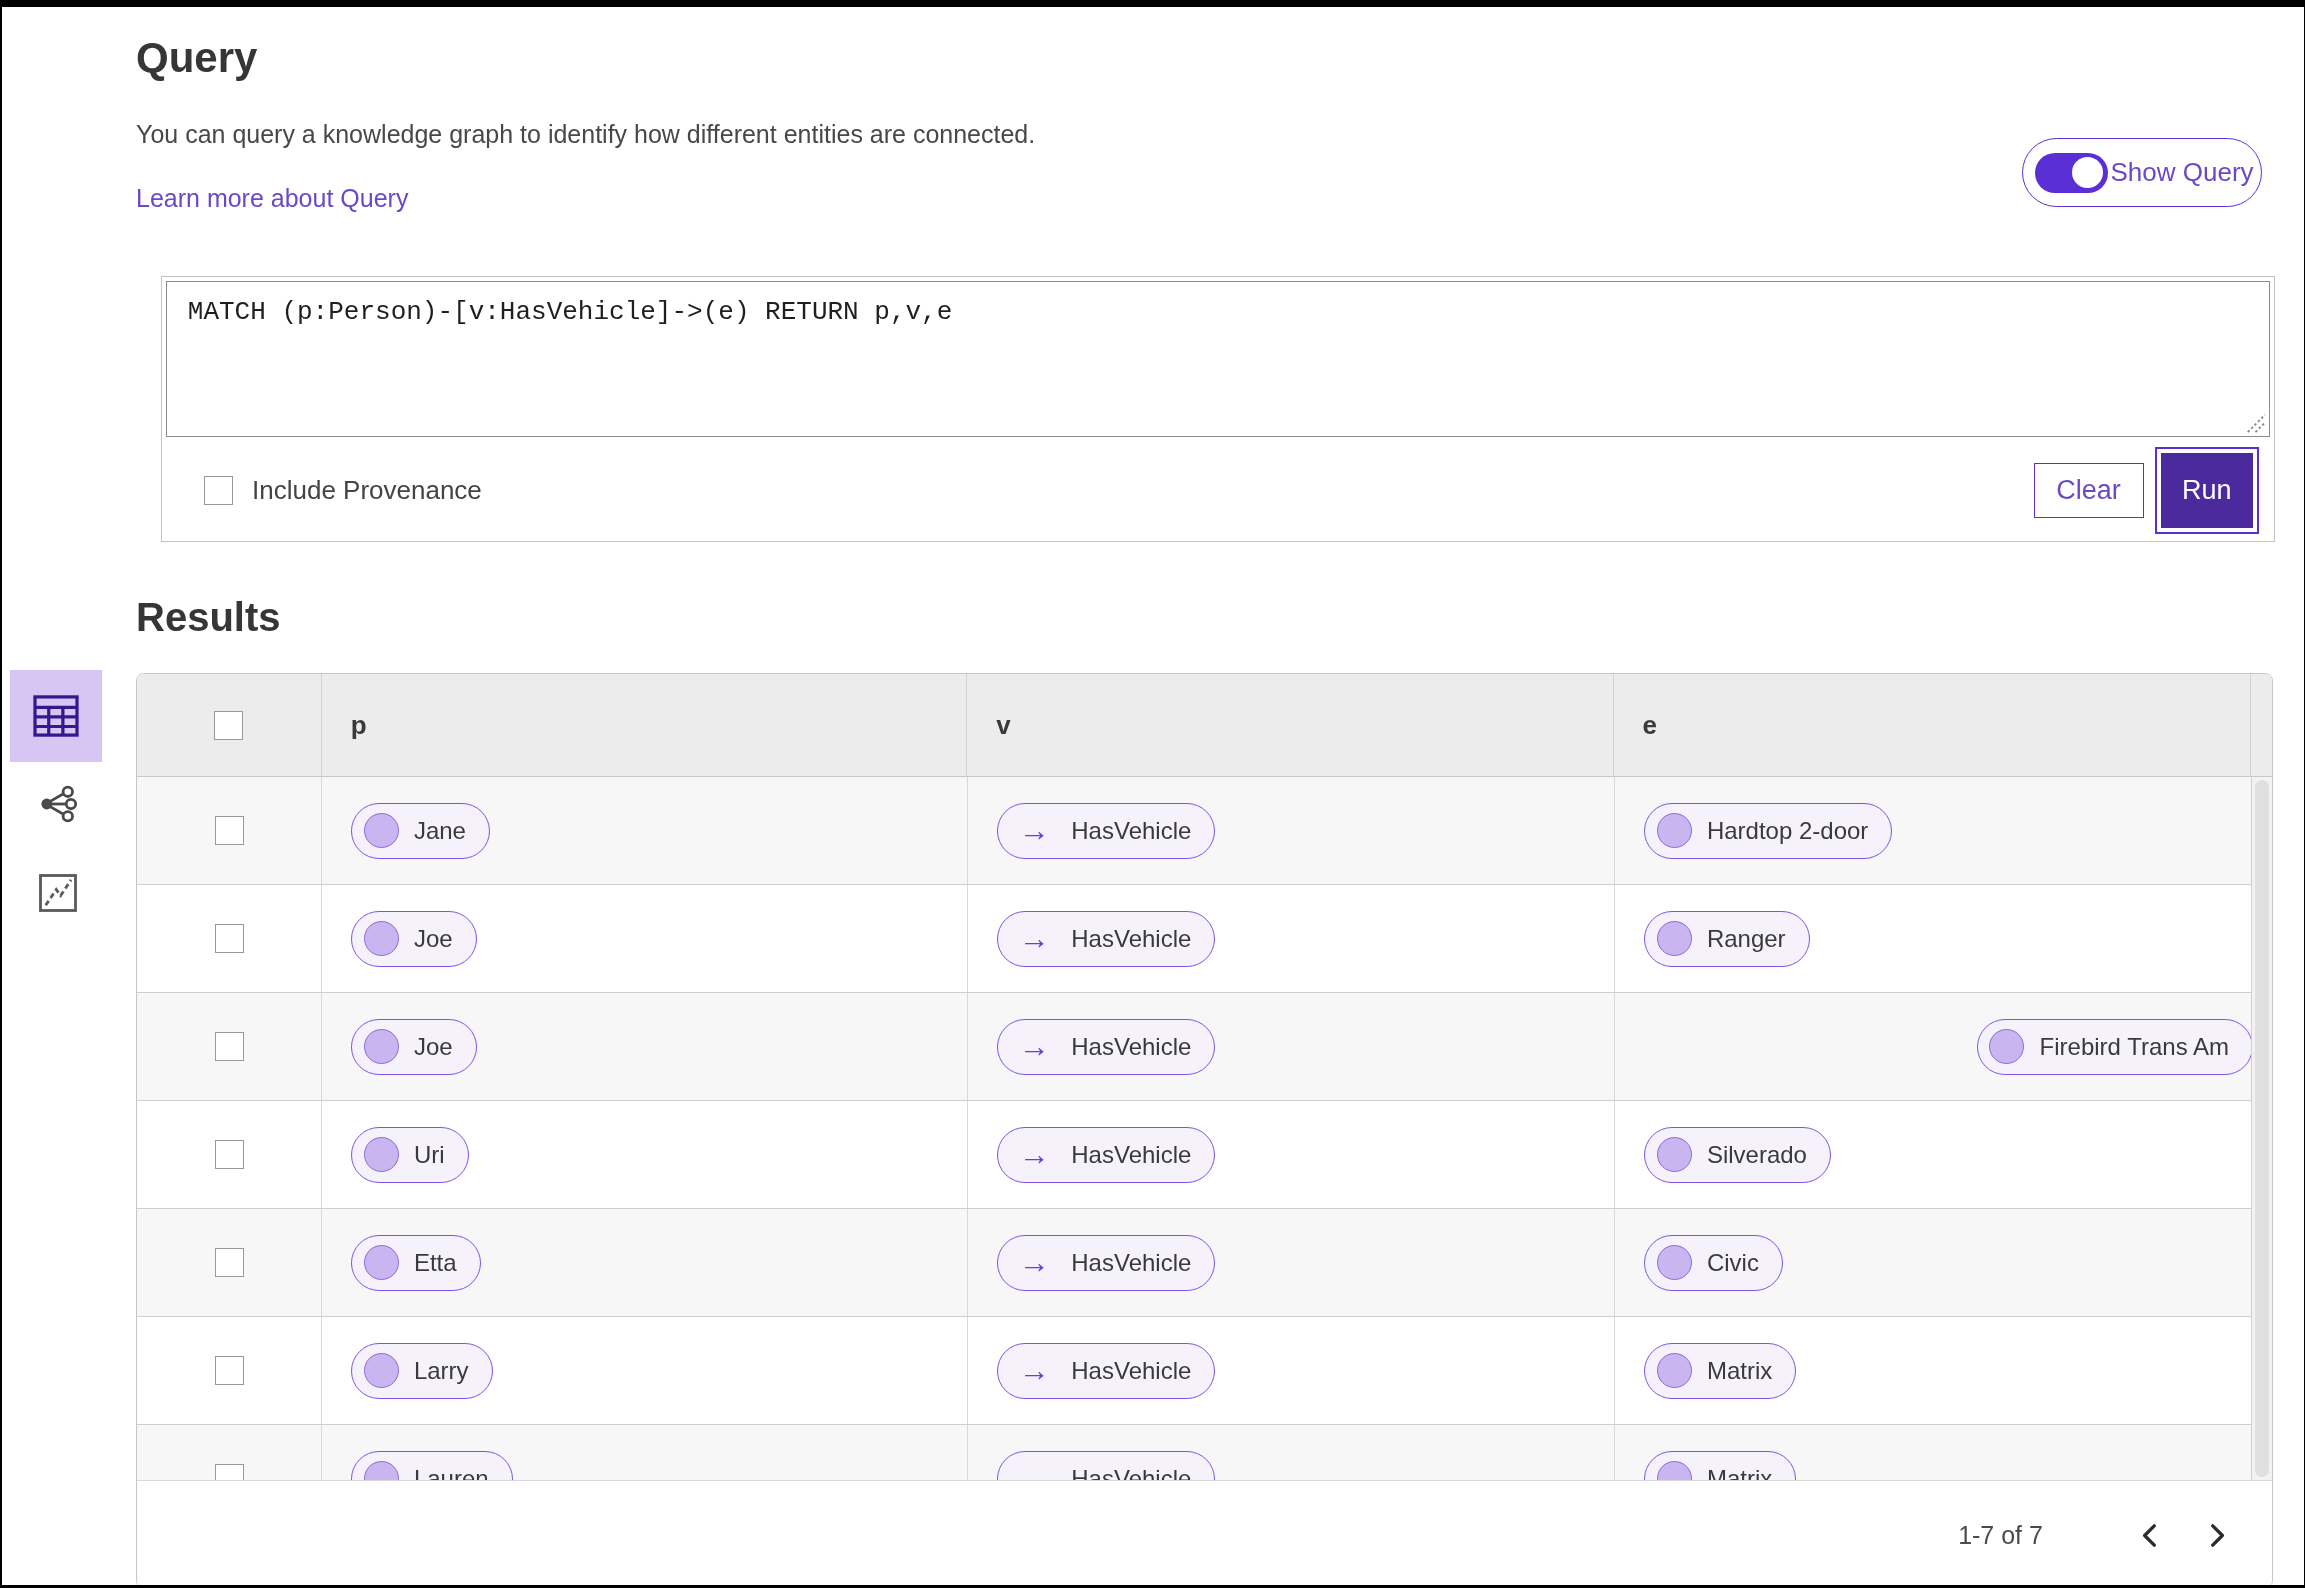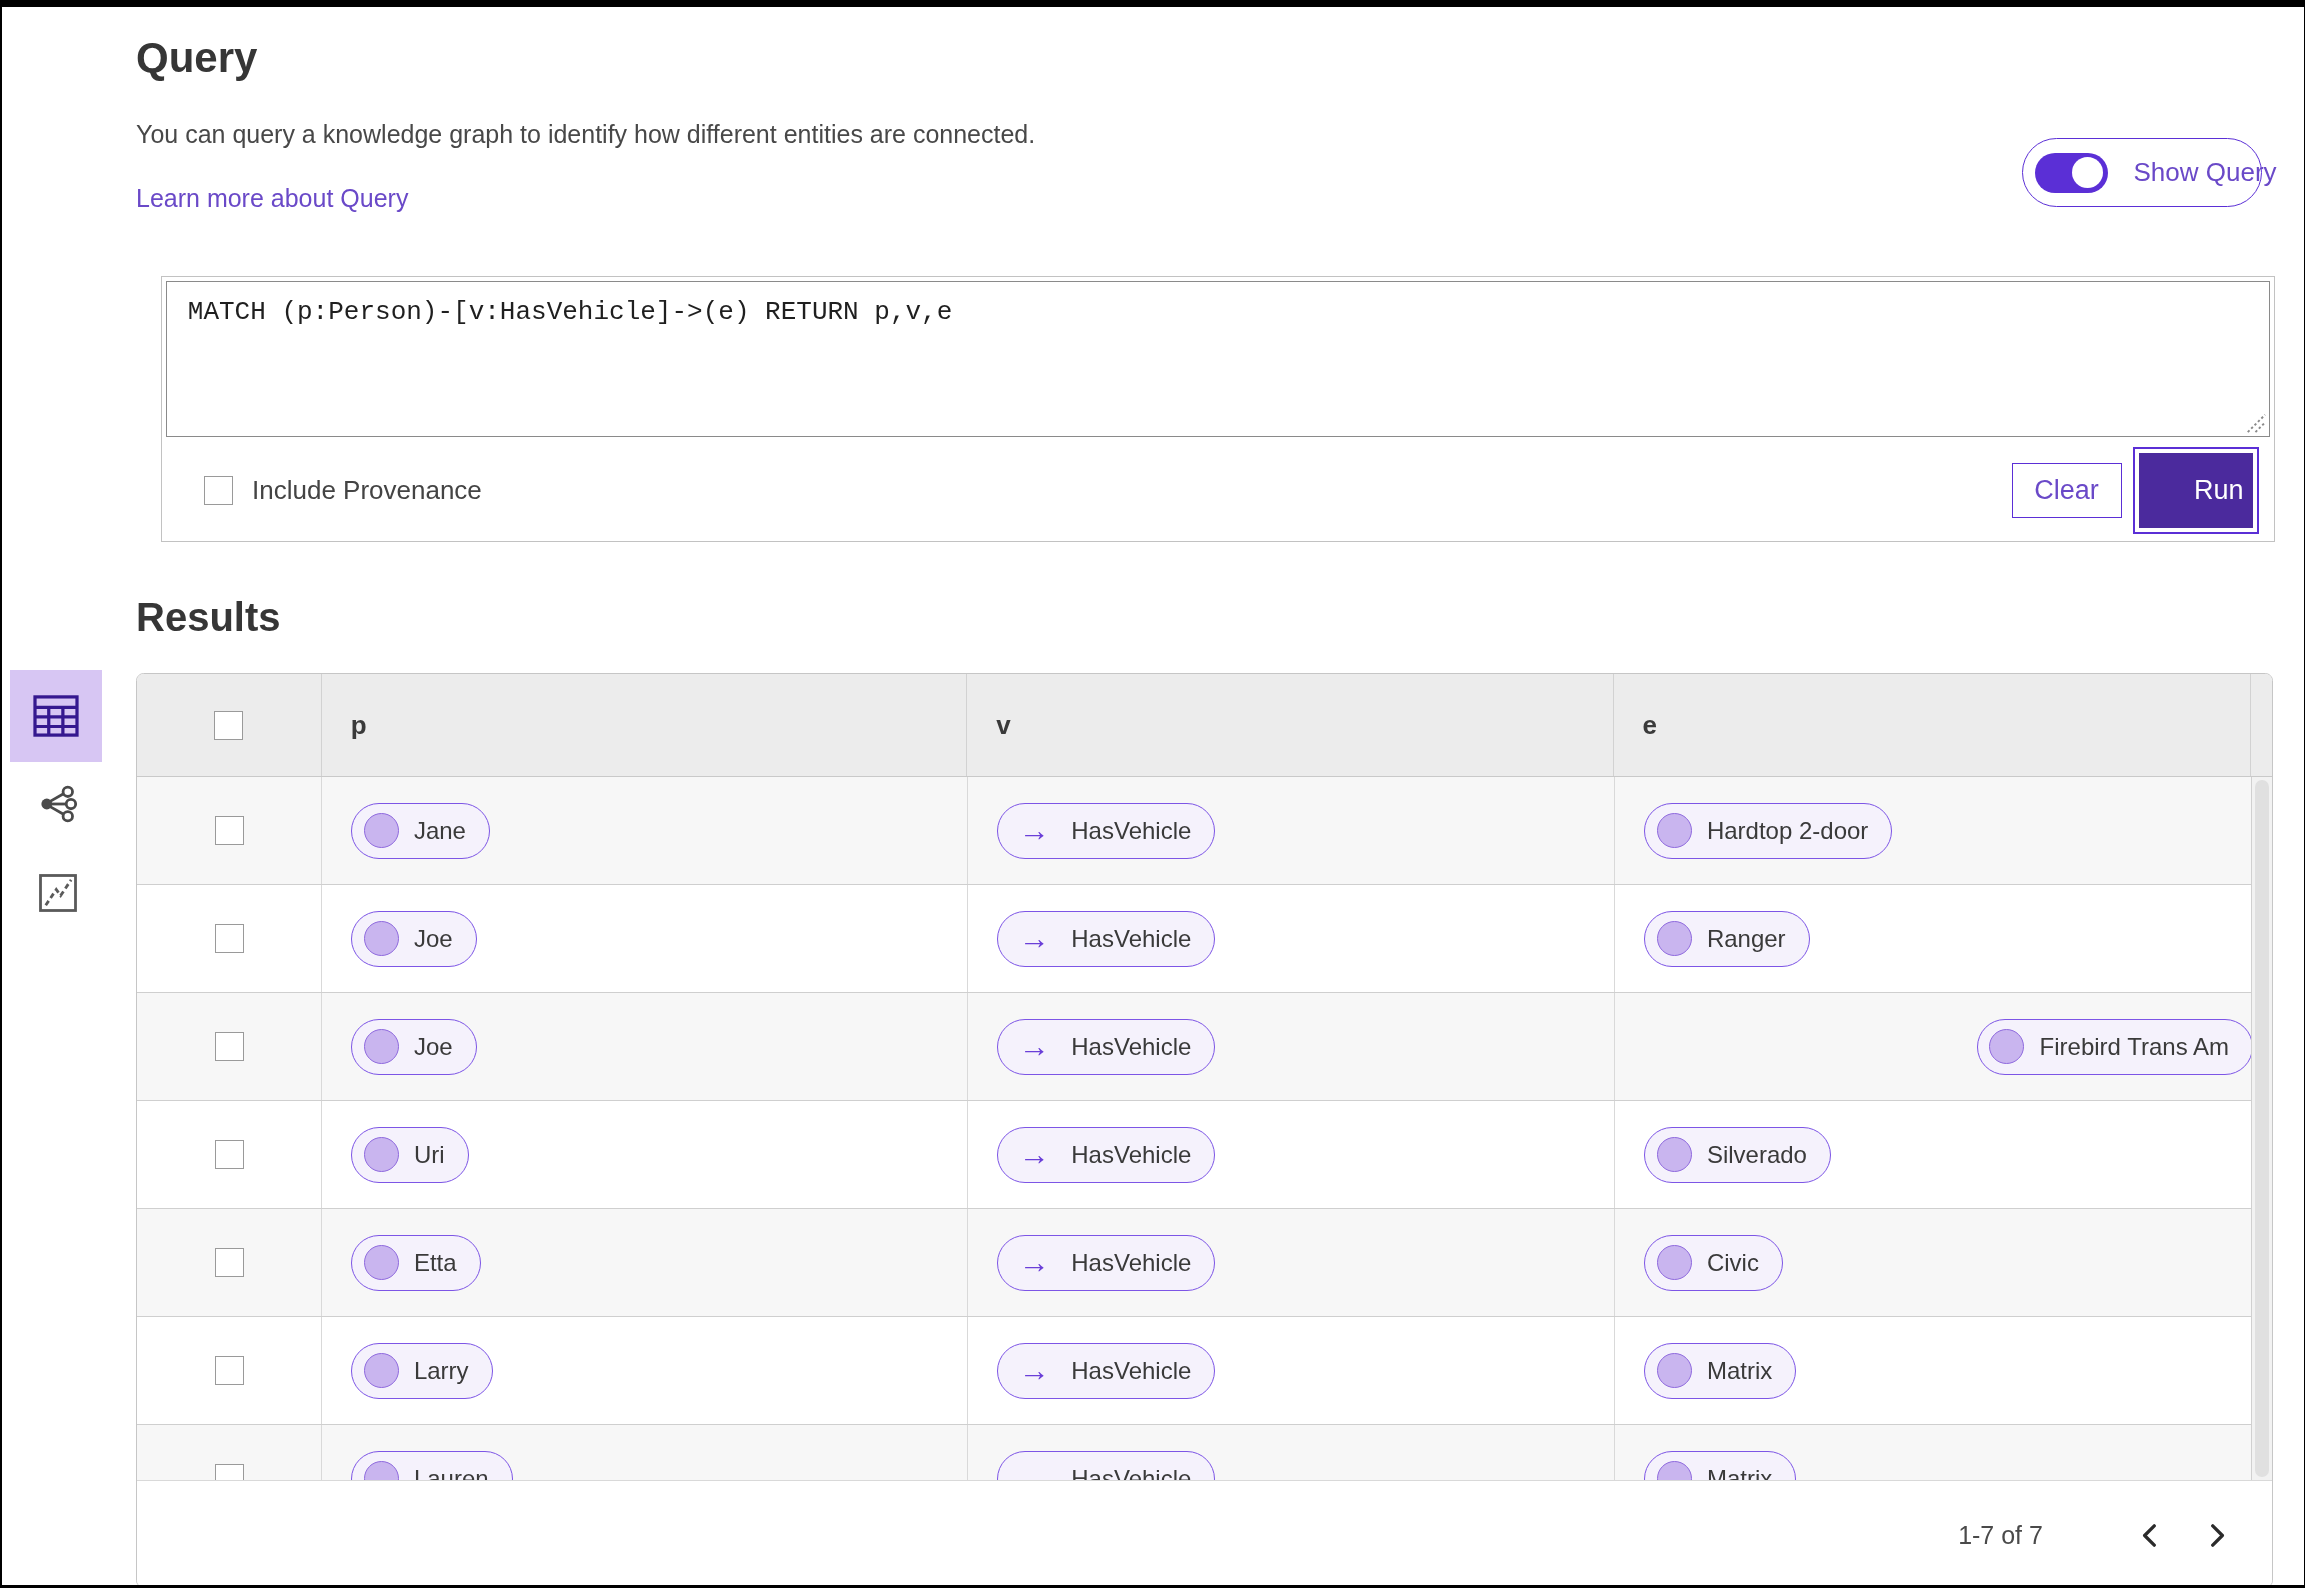--- a/index.html
+++ b/index.html
@@ -8,21 +8,21 @@
     background:#fff;border:2.9px solid #000;border-top-width:7.7px;border-bottom-width:3.8px;
     font-family:"Liberation Sans",sans-serif;color:#484848;overflow:hidden;
   }
   
   .query-title{position:absolute;left:134px;top:27px;font-size:42px;font-weight:bold;color:#363636;}
   .query-desc{position:absolute;left:134px;top:113px;font-size:25px;color:#484848;}
   .query-link{position:absolute;left:134px;top:177px;font-size:25px;color:var(--accent-text);cursor:pointer;}
   .show-query{
     position:absolute;left:2020px;top:131px;width:240px;height:69px;box-sizing:border-box;
     border:1.9px solid var(--accent);border-radius:37px;background:#fff;
-    display:flex;align-items:center;padding:0 17.3px 0 11.5px;gap:26px;cursor:pointer;
+    display:flex;align-items:center;padding:0 17.3px 0 11.5px;gap:3px;cursor:pointer;
   }
   .switch{position:relative;width:73px;height:40px;border-radius:21px;background:var(--accent);flex:0 0 auto;}
   .switch-knob{position:absolute;right:4.8px;top:4.8px;width:31px;height:31px;border-radius:50%;background:#fff;}
   .show-query-label{font-size:26px;color:var(--accent-text);white-space:nowrap;}
 
   .query-panel{
     position:absolute;left:134px;top:269px;width:2114px;height:266px;box-sizing:border-box;
     border:1px solid #c2c2c2;background:#fff;margin-left:25px;
   }
   .query-textarea-wrap{position:absolute;left:3.8px;right:3.8px;top:3.8px;height:156px;border:1px solid #8a8a8a;box-sizing:border-box;}
@@ -38,22 +38,22 @@
   .checkbox{width:29px;height:29px;border:1.9px solid #9a9a9a;background:#fff;box-sizing:border-box;flex:0 0 auto;cursor:pointer;}
   .checkbox-label{margin-left:19px;font-size:26px;color:#444;}
   .footer-spacer{flex:1;}
   .clear-btn{
     width:110px;height:55px;box-sizing:border-box;border:1.9px solid var(--accent);background:#fff;
     color:var(--accent-text);font-size:27px;display:flex;align-items:center;justify-content:center;
     margin-right:11.5px;cursor:pointer;font-family:inherit;
   }
   .run-ring{border:2.9px solid var(--accent);padding:3.8px;background:#fff;cursor:pointer;}
   .run-btn{
-    width:68px;height:75px;background:var(--run-fill);color:#fff;font-size:27px;
-    display:flex;align-items:center;justify-content:center;padding-left:46px;
+    width:92px;height:75px;background:var(--run-fill);color:#fff;font-size:27px;
+    display:flex;align-items:center;justify-content:center;
   }
 
   
   .results-title{position:absolute;left:134px;top:588px;font-size:40px;font-weight:bold;color:#363636;}
 
   .sidebar-tile{
     position:absolute;left:7.7px;top:663px;width:92px;height:92px;background:var(--sidebar-selected-bg);
     display:flex;align-items:center;justify-content:center;cursor:pointer;
   }
   .sidebar-btn{position:absolute;left:33px;width:46px;height:46px;display:flex;align-items:center;justify-content:center;cursor:pointer;}

